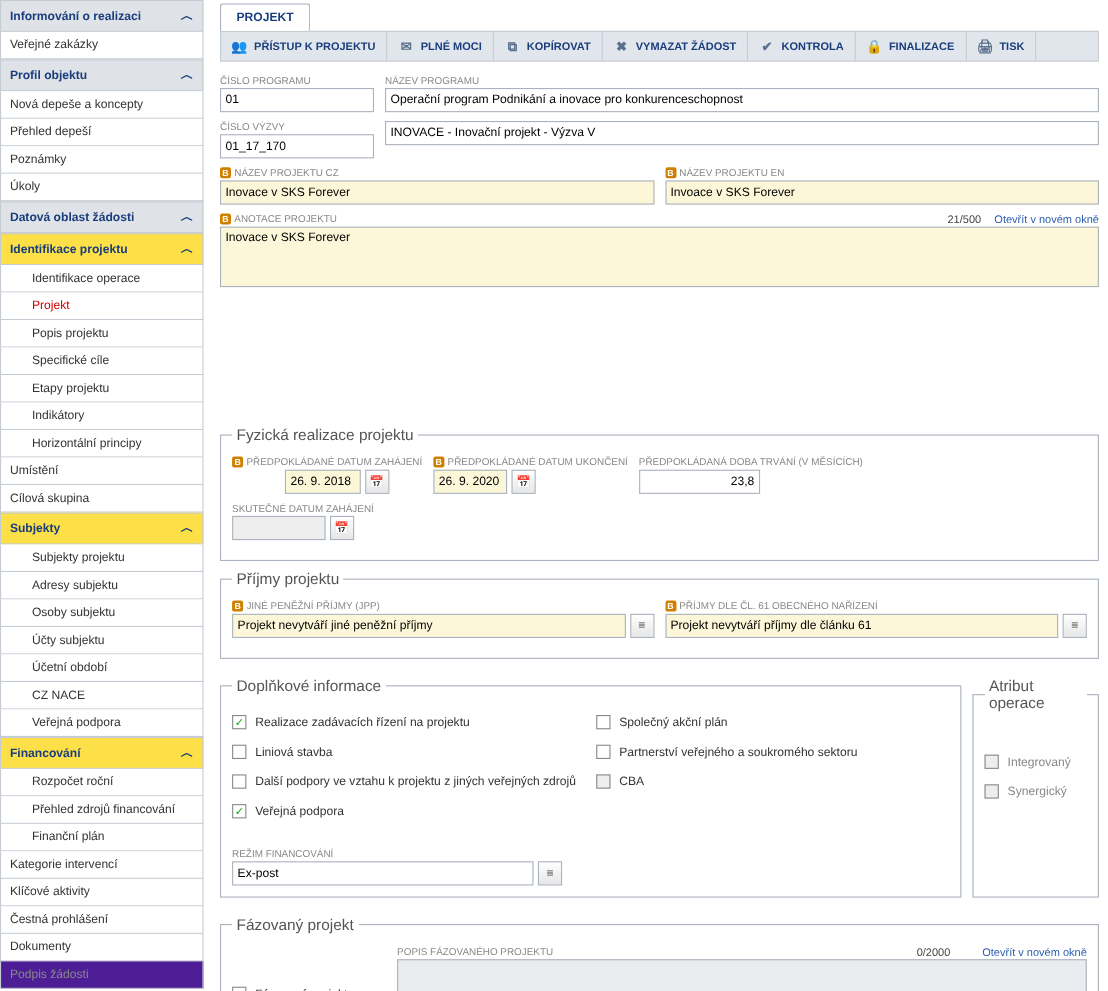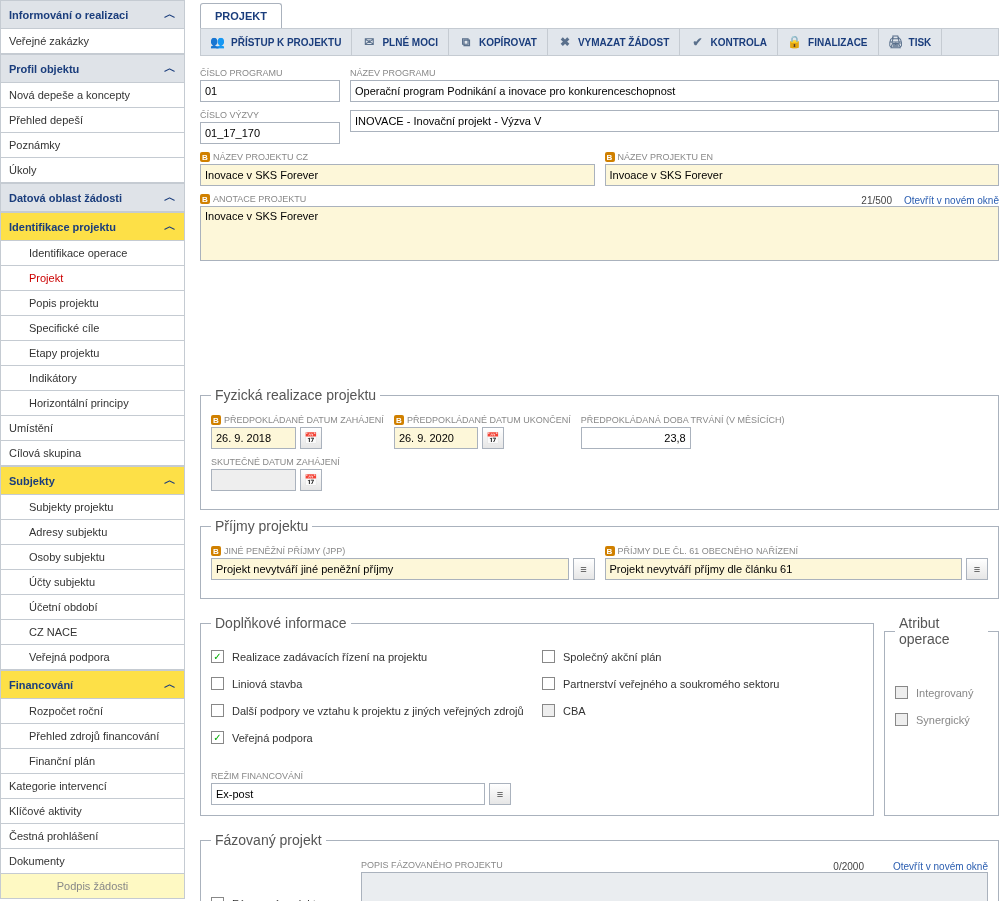--- a/index.html
+++ b/index.html
@@ -6,21 +6,21 @@
   body { background: #fff; font-size: 11px; color: #333; }
   .container { display: flex; width: 1007px; }
   
   
   .sidebar { width: 185px; padding: 0; }
   .side-header { background: #dfe3e8; border: 1px solid #c5cbd2; padding: 5px 8px; color: #1a3d7c; font-weight: bold; font-size: 11px; display: flex; justify-content: space-between; align-items: center; cursor: pointer; }
   .side-header.sub { background: #fde047; font-weight: bold; }
   .side-item { padding: 5px 8px 5px 28px; border: 1px solid #c5cbd2; border-top: none; background: #fff; color: #333; cursor: pointer; font-size: 11px; line-height: 14px; }
   .side-item.l1 { padding-left: 8px; }
   .side-item.active { color: #c00; }
-  .side-item.disabled { background: #fef9c3; color: #888; text-align: center; }
+  .side-item.disabled { background: #4c1d95; color: #888; }
   .chev { font-size: 12px; color: #1a3d7c; }
   
   
   .main { flex: 1; padding: 0 8px 8px 15px; }
   .tab-bar { padding-top: 3px; }
   .tab { display: inline-block; background: #fff; border: 1px solid #aab2bd; border-bottom: none; border-radius: 3px 3px 0 0; padding: 6px 14px; font-weight: bold; color: #1a3d7c; font-size: 11px; }
   .toolbar { background: #e1e6ec; border: 1px solid #c5cbd2; display: flex; }
   .tool-btn { display: flex; align-items: center; gap: 6px; padding: 6px 10px; border-right: 1px solid #c5cbd2; color: #1a3d7c; font-size: 10px; font-weight: bold; cursor: pointer; }
   .tool-icon { width: 14px; height: 14px; display: inline-flex; align-items: center; justify-content: center; font-size: 12px; color: #5a708c; }
   
@@ -202,31 +202,31 @@
 
       <fieldset>
         <legend>Fyzická realizace projektu</legend>
         <div class="row">
           <div class="field">
             <div class="lbl">
                 <span class="req"></span>
                 <span>PŘEDPOKLÁDANÉ DATUM ZAHÁJENÍ</span>
               </div>
             <div style="display:flex;gap:4px">
-              <input class="txt req" style="width: 85px;" value="26. 9. 2018">
+              <input class="txt req" style="width: 69px; margin-left: 48px;" value="26. 9. 2018">
               <div class="icon-btn">📅</div>
             </div>
           </div>
           <div class="field">
             <div class="lbl">
                 <span class="req"></span>
                 <span>PŘEDPOKLÁDANÉ DATUM UKONČENÍ</span>
               </div>
             <div style="display:flex;gap:4px">
-              <input class="txt req" style="width: 84px;" value="26. 9. 2020">
+              <input class="txt req" style="width: 67px;" value="26. 9. 2020">
               <div class="icon-btn">📅</div>
             </div>
           </div>
           <div class="field">
             <div class="lbl">PŘEDPOKLÁDANÁ DOBA TRVÁNÍ (V MĚSÍCÍCH)</div>
             <input class="txt" style="width: 110px; text-align: right;" value="23,8">
           </div>
         </div>
         <div class="row">
           <div class="field">

